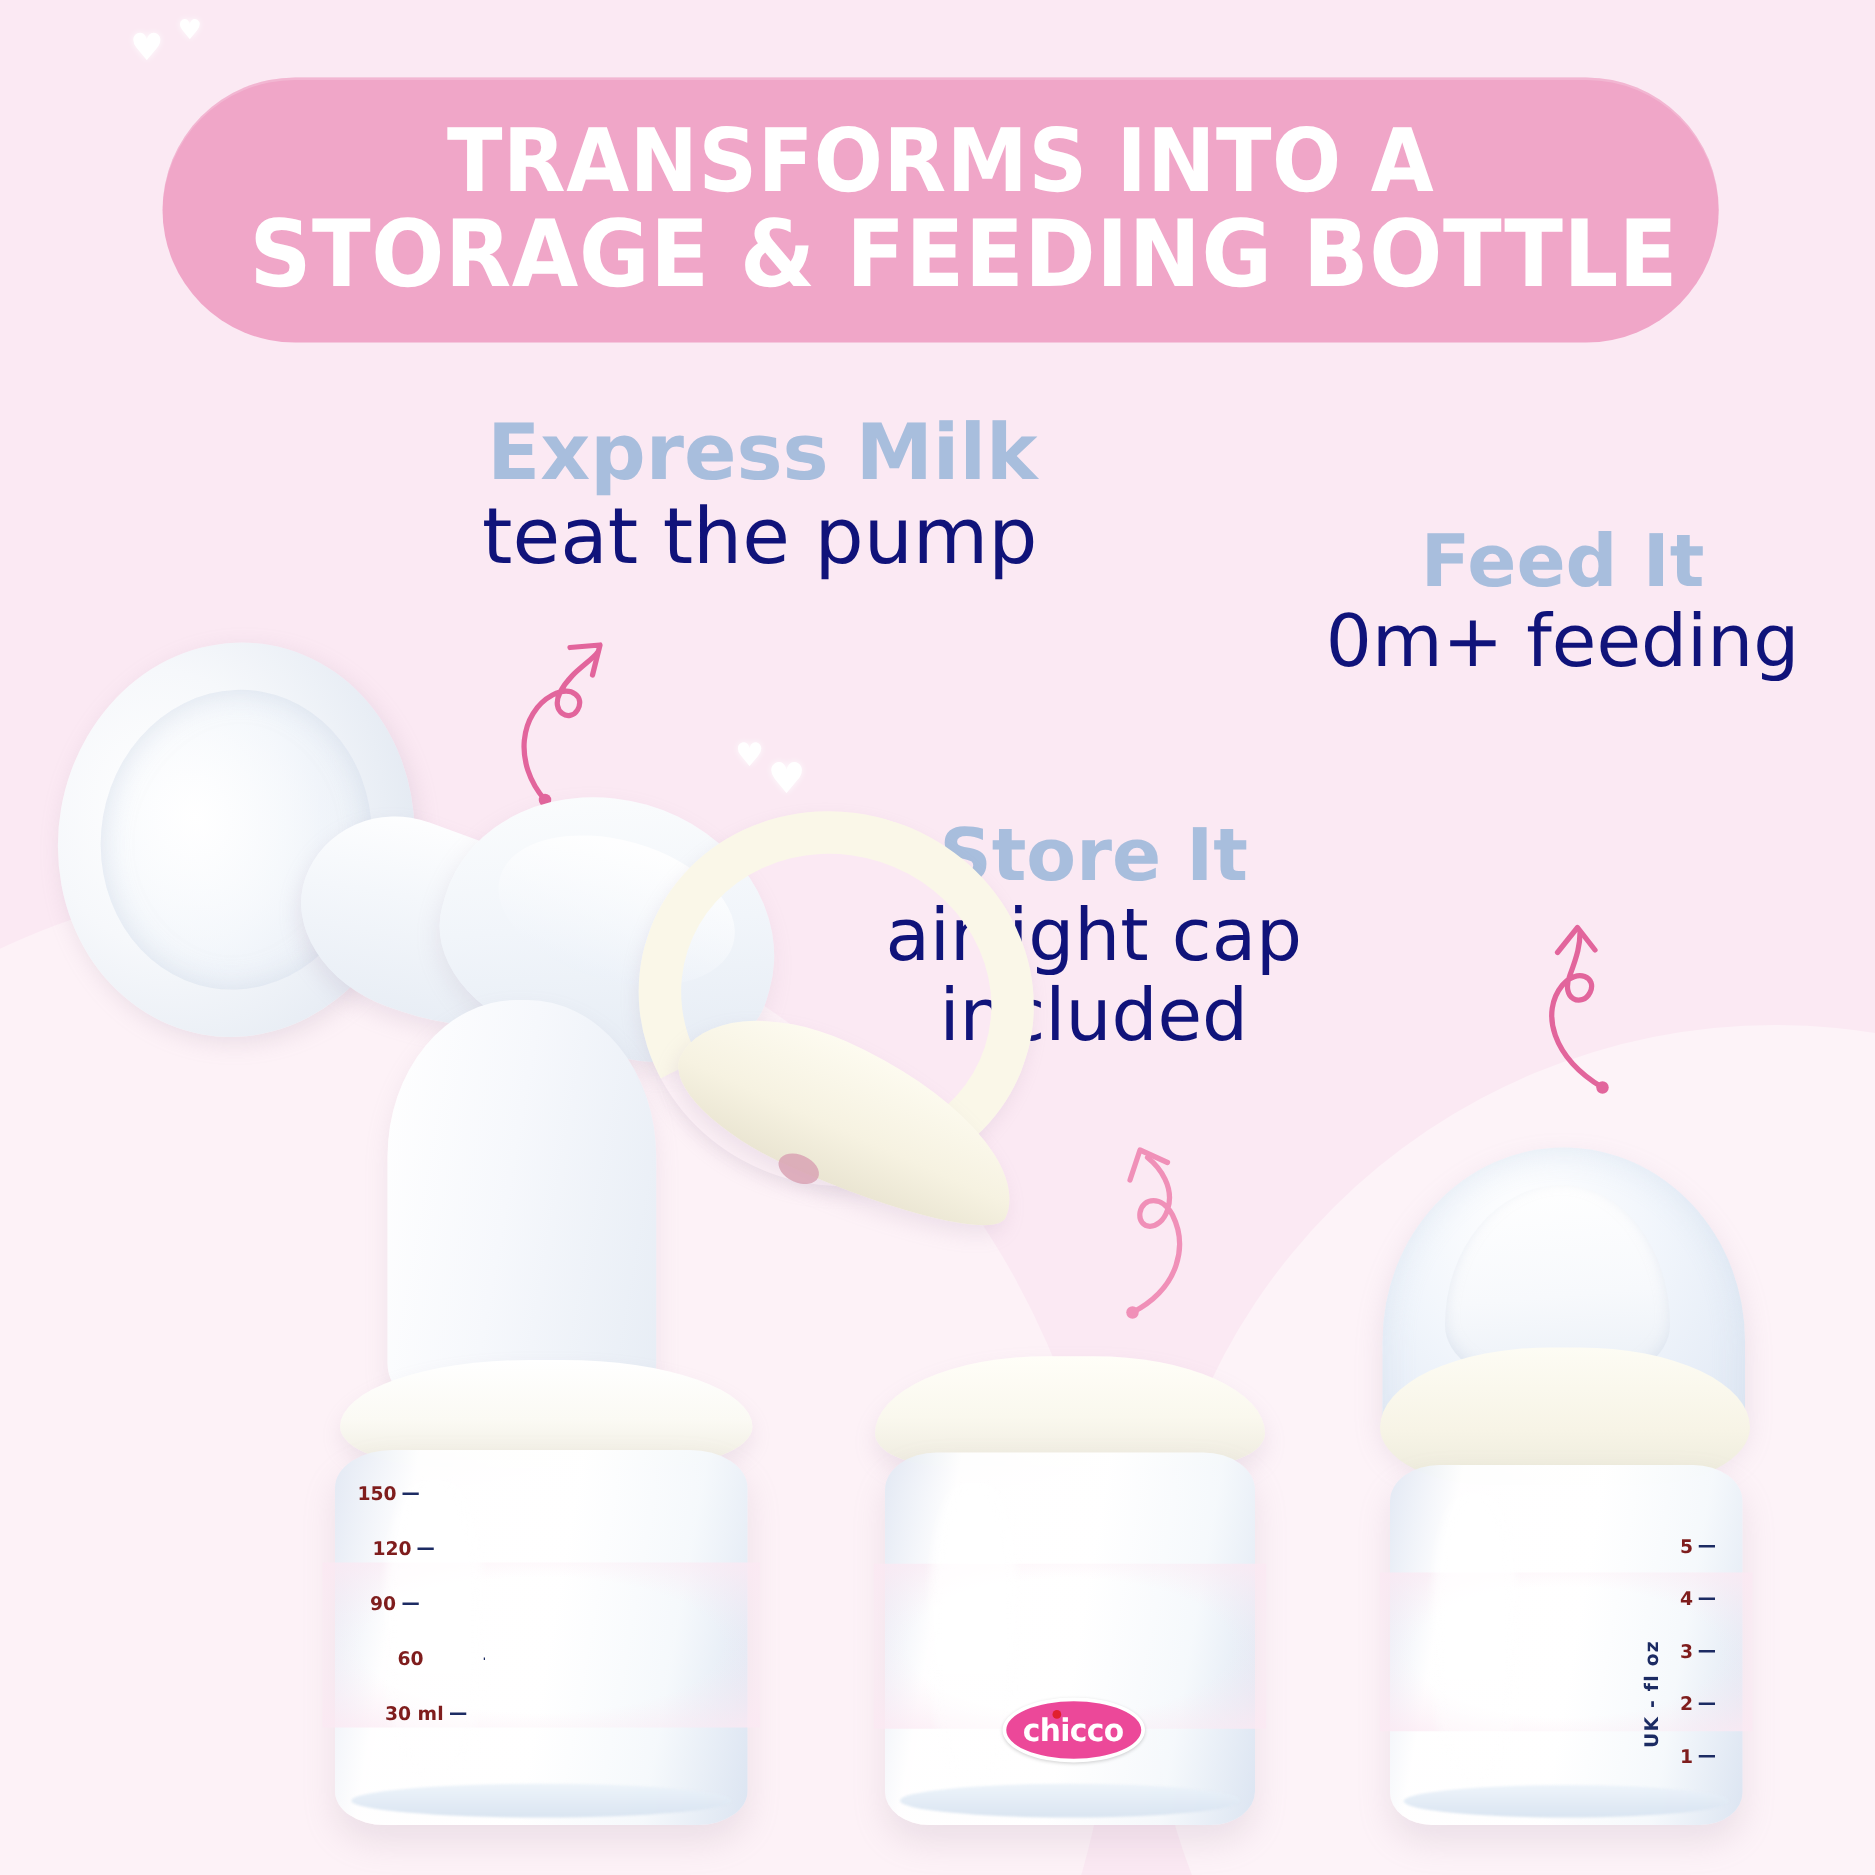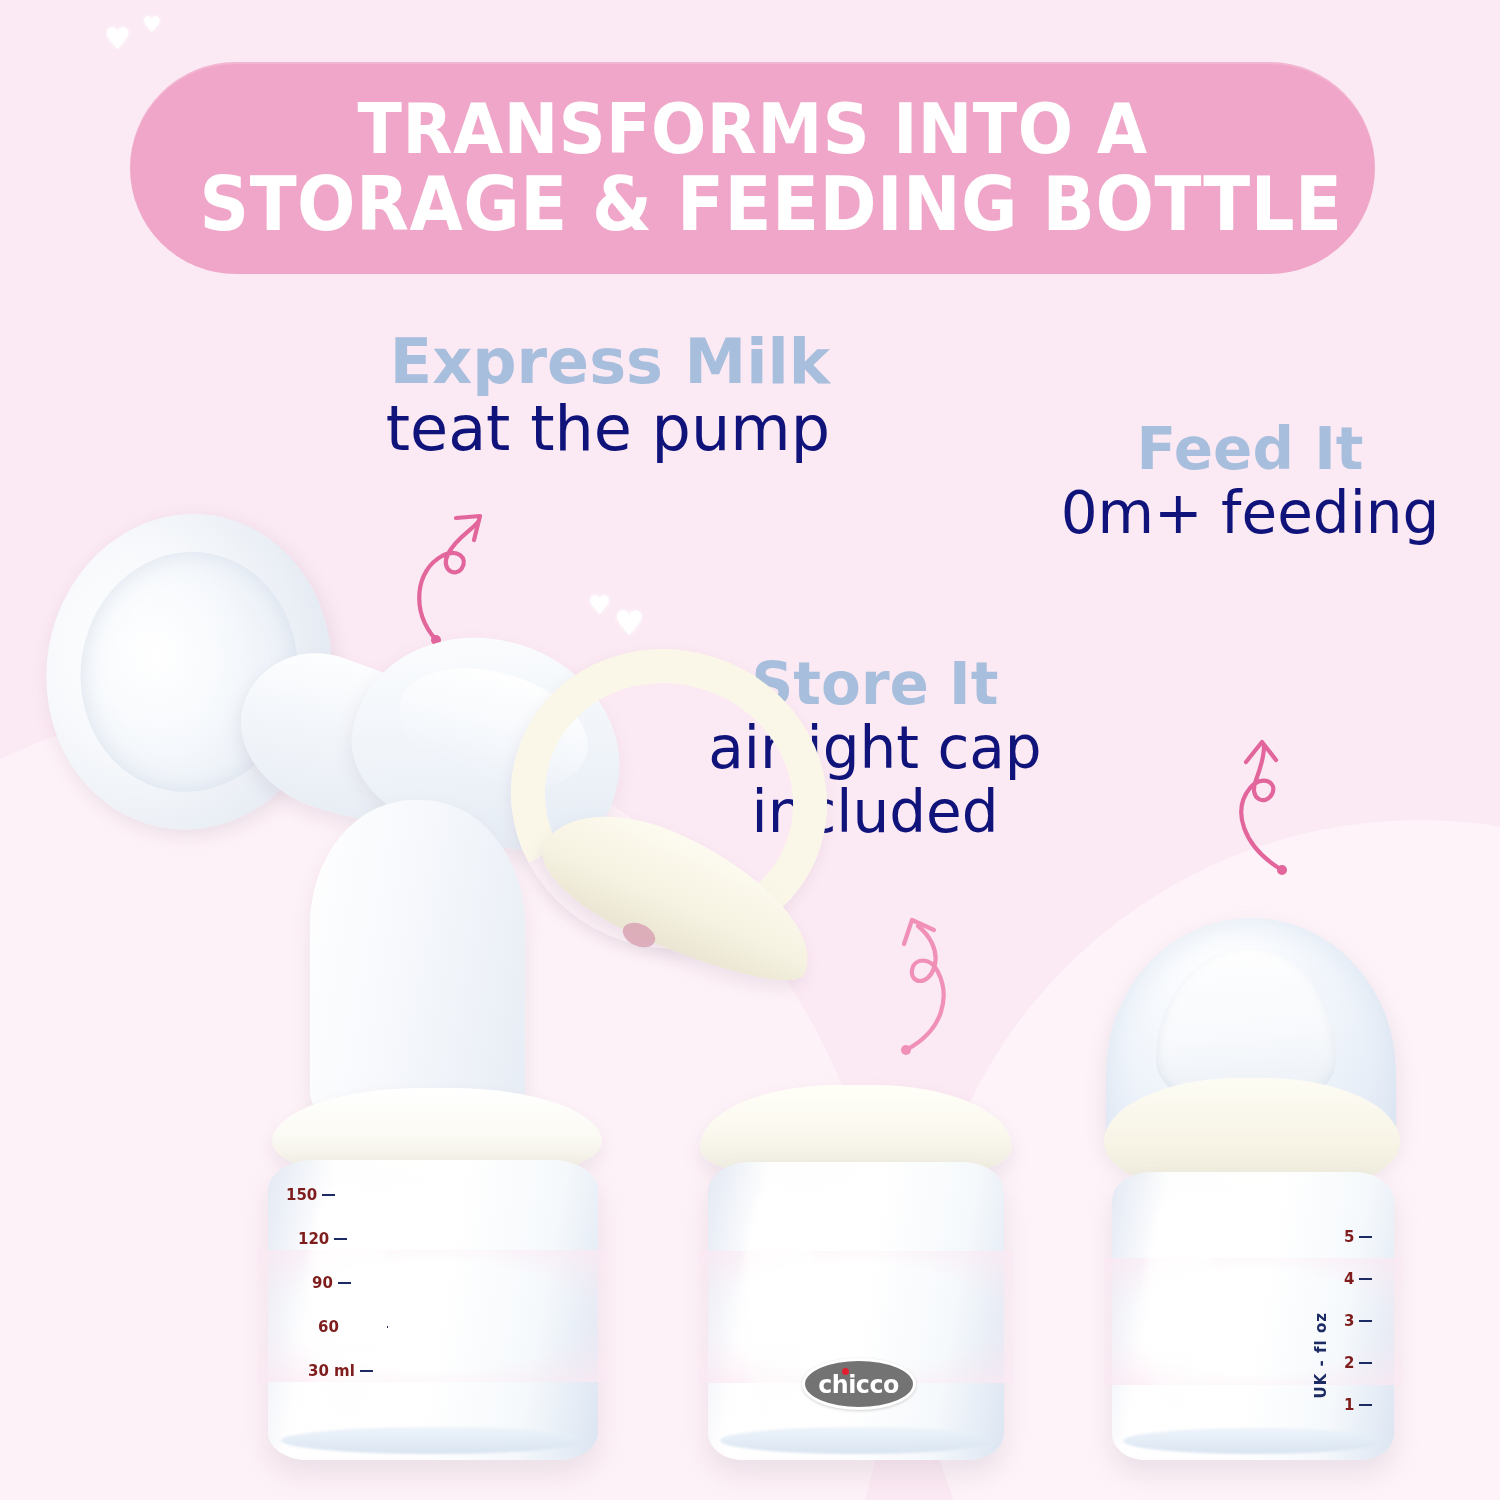--- a/index.html
+++ b/index.html
@@ -173,21 +173,21 @@
   .scale .tick-row{display:flex;align-items:center;gap:5px;font-size:15px;font-weight:600;}
   .scale .dash{display:inline-block;width:13px;height:2px;background:#1c2b63;}
   .scale-vert-label{
     position:absolute;font-size:15px;font-weight:600;color:#1c2b63;
     writing-mode:vertical-rl;transform:rotate(180deg);letter-spacing:1px;
   }
 
   
   .chicco{
     position:absolute;width:108px;height:46px;border-radius:50%/50%;
-    background:#737373;border:3px solid #ffffff;
+    background:#ec4899;border:3px solid #ffffff;
     display:flex;align-items:center;justify-content:center;
     box-shadow:0 1px 3px rgba(0,0,0,.18);
   }
   .chicco span{
     color:#ffffff;font-family:"DejaVu Sans", sans-serif;font-weight:700;
     font-size:25px;letter-spacing:-.5px;transform:scaleX(.95);
   }
   .chicco .dot{
     position:absolute;left:37px;top:7px;width:7px;height:7px;border-radius:50%;
     background:#e0202e;
@@ -300,21 +300,21 @@
 
       <div class="scale" style="left:10px;top:26px;width:110px;">
         <div class="tick-row" style="margin-left:8px;">
           <span>150</span>
             <span class="dash"></span>
         </div>
         <div class="tick-row" style="margin-left:20px;margin-top:26px;">
           <span>120</span>
             <span class="dash"></span>
         </div>
-        <div class="tick-row" style="margin-left:34px;margin-top:26px;text-align:right;">
+        <div class="tick-row" style="margin-left:18px;margin-top:26px;text-align:right;">
           <span>90</span>
             <span class="dash"></span>
         </div>
         <div class="tick-row" style="margin-left:40px;margin-top:26px;gap:48px;">
           <span>60</span>
             <span class="dash"></span>
         </div>
         <div class="tick-row" style="margin-left:30px;margin-top:26px;">
           <span>30 ml</span>
             <span class="dash"></span>

